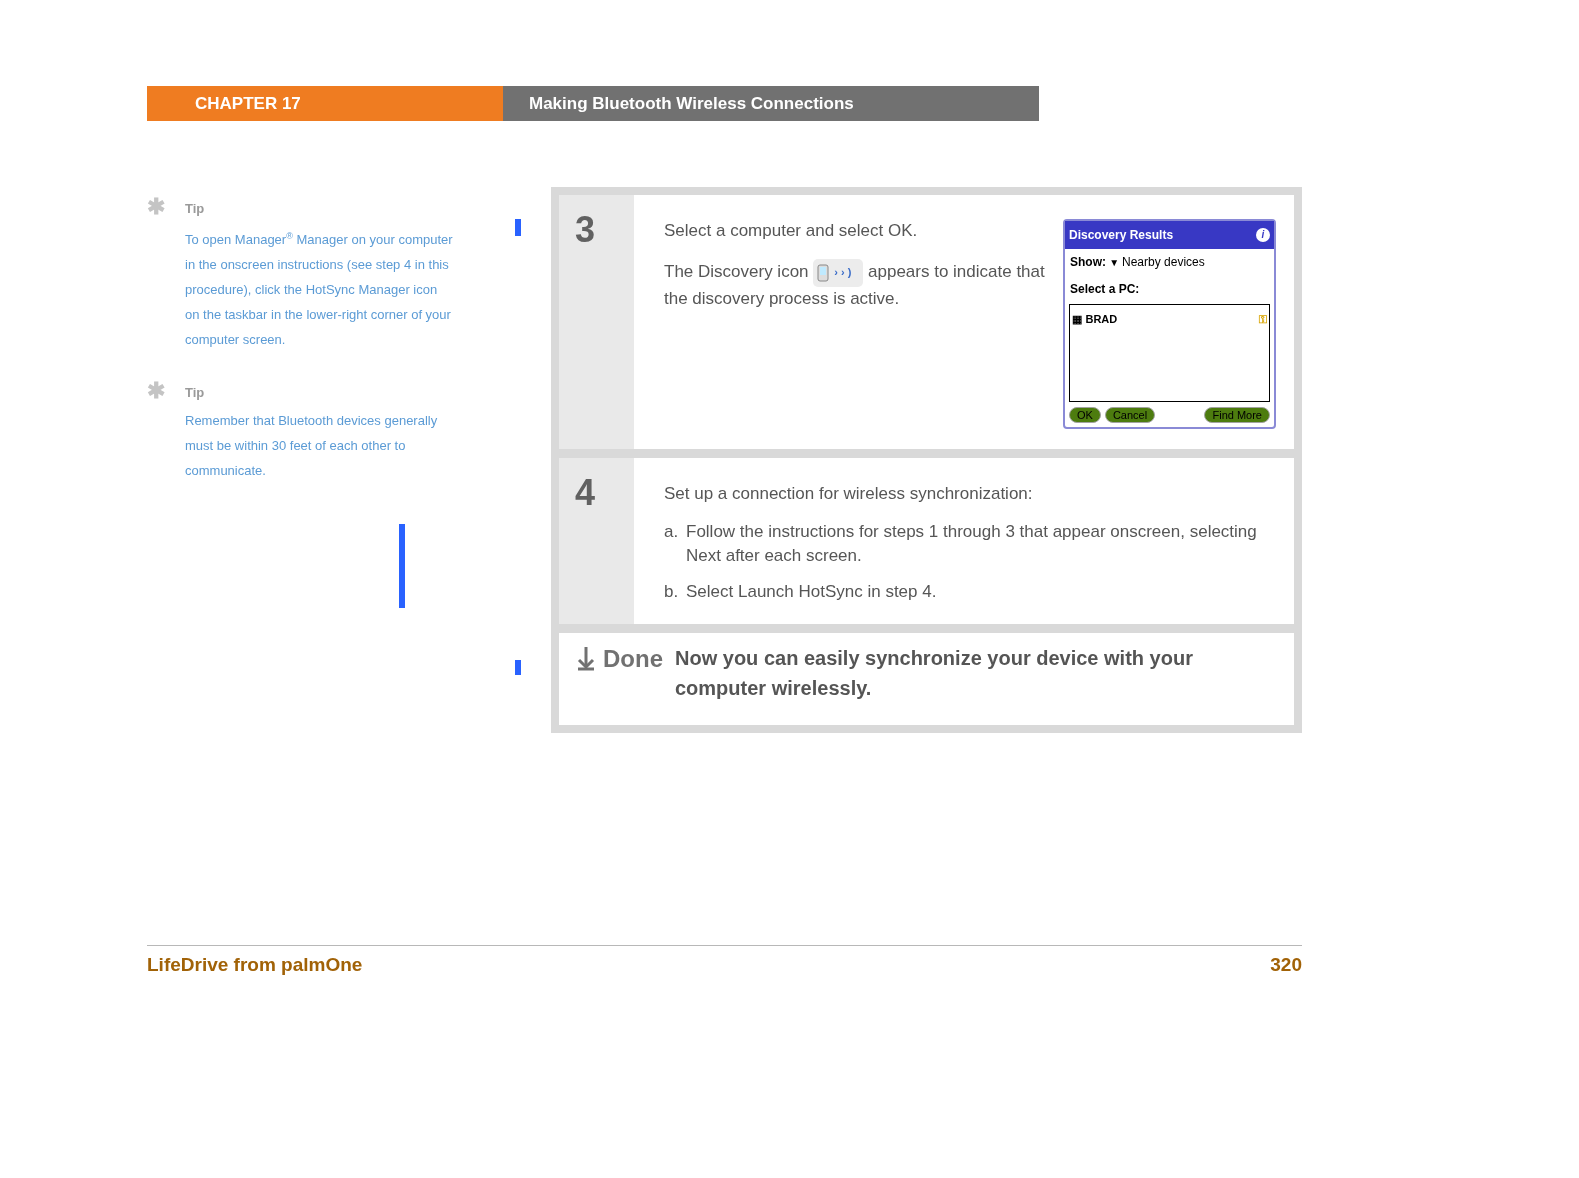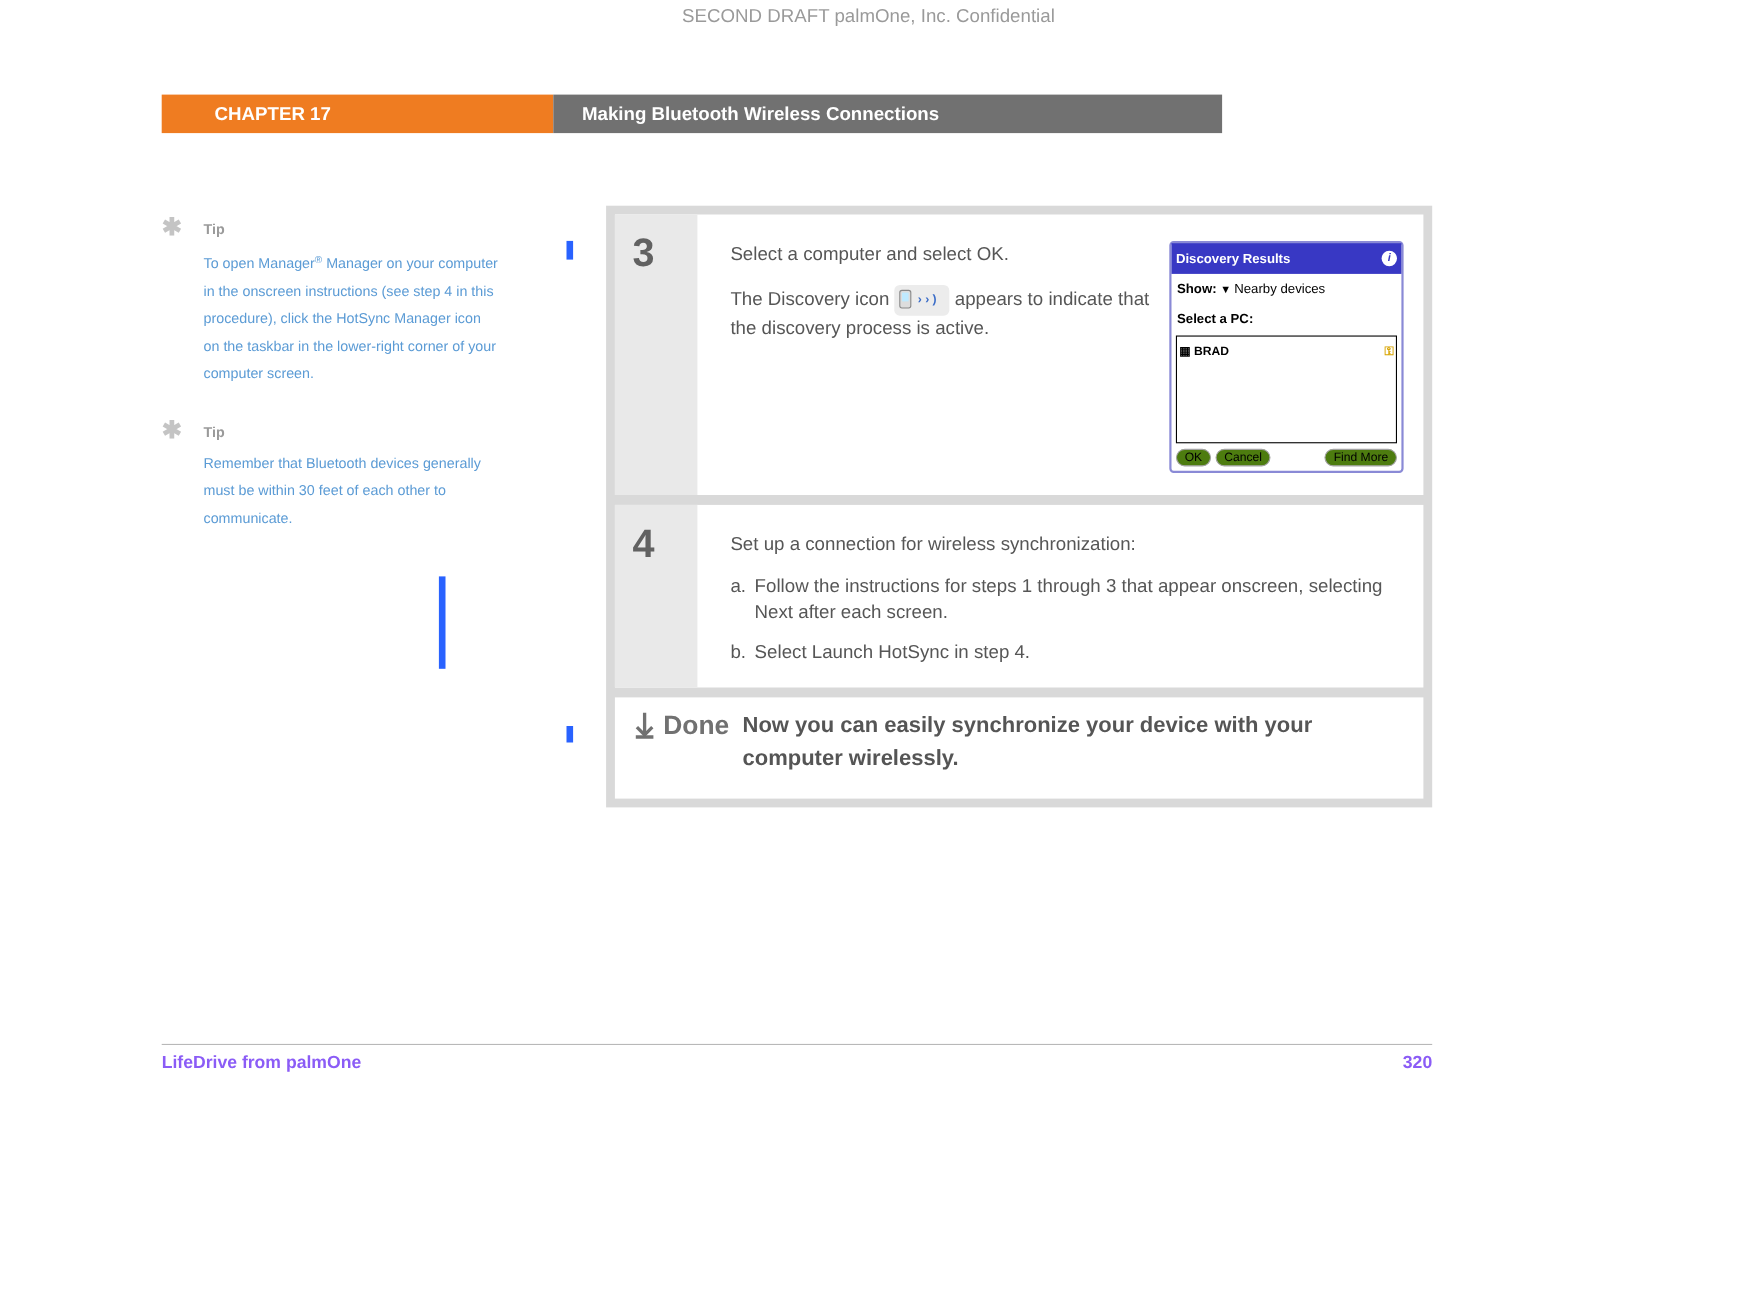--- a/index.html
+++ b/index.html
@@ -1,21 +1,21 @@
 <!DOCTYPE html>
 <html><head>
 <meta charset="utf-8">
 <style>
   html,body{margin:0;padding:0;background:#fff;font-family:Arial,Helvetica,sans-serif;color:#5a5a5a}
   .page{width:1579px;height:1178px;position:relative;margin:0 auto}
   .confidential{position:absolute;top:5px;left:0;right:0;text-align:center;font-size:17px;color:#9a9a9a}
   .hdr{position:absolute;top:86px;left:0;right:0;height:35px;display:flex}
   .hdr-pre{width:147px;background:#fff}
   .hdr-orange{width:356px;background:#ef7c21;color:#fff;font-weight:700;font-size:17px;display:flex;align-items:center;padding-left:48px;box-sizing:border-box}
-  .hdr-gray{width:608px;background:#717171;color:#fff;font-weight:700;font-size:17px;display:flex;align-items:center;padding-left:26px;box-sizing:border-box}
+  .hdr-gray{width:536px;background:#717171;color:#fff;font-weight:700;font-size:17px;display:flex;align-items:center;padding-left:26px;box-sizing:border-box}
   .sidebar{position:absolute;left:147px;top:196px;width:306px}
   .tip{margin-bottom:28px;display:flex}
   .tip-star{width:38px;color:#c4c4c4;font-size:22px;line-height:22px;font-weight:700}
   .tip-body{flex:1;font-size:13px;line-height:25px;color:#888}
   .tip-hdr{font-weight:700;color:#9a9a9a;margin-bottom:3px}
   .tip-body a{color:#5b9bd5;text-decoration:none}
   .main{position:absolute;left:551px;top:187px;width:751px;background:#d9d9d9;padding:8px;box-sizing:border-box}
   .edit1{position:absolute;left:515px;top:219px;width:6px;height:17px;background:#2962ff}
   .edit2{position:absolute;left:399px;top:524px;width:6px;height:84px;background:#2962ff}
   .edit3{position:absolute;left:515px;top:660px;width:6px;height:15px;background:#2962ff}
@@ -34,29 +34,28 @@
   .screen-item{display:flex;align-items:center;justify-content:space-between}
   .key-icon{display:inline-block;font-size:11px;color:#d8a400}
   .screen-btns{display:flex;justify-content:space-between;padding:3px 4px 4px 4px;gap:4px}
   .screen-btns span{border:1px solid #a3a3a3;border-radius:9px;padding:0 7px;font-size:11px;line-height:14px;background:#4d7c0f}
   .sub{display:flex;margin-bottom:12px}
   .sub-lbl{width:22px;flex-shrink:0}
   .done-step{background:#fff;display:flex;padding:7px 18px 22px 16px}
   .done-num{display:flex;align-items:flex-start;width:100px;color:#717171;font-weight:700;font-size:24px;gap:6px;padding-top:5px}
   .done-arrow{display:inline-block}
   .done-body{flex:1;font-size:20px;font-weight:700;color:#555;line-height:30px;padding-top:3px}
-  .footer{position:absolute;left:147px;right:0;width:1155px;bottom:202px;border-top:1px solid #b8b8b8;padding-top:8px;display:flex;justify-content:space-between;font-weight:700;color:#8b5cf6;font-size:16px}
+  .footer{position:absolute;left:147px;right:0;width:1155px;bottom:202px;border-top:1px solid #b8b8b8;padding-top:8px;display:flex;justify-content:space-between;font-weight:700;color:#a16207;font-size:19px}
   .sup{font-size:.7em;vertical-align:super}
 </style>
 </head>
 <body>
 
 <div class="page">
 
-  <div class="confidential">SECOND DRAFT palmOne, Inc.  Confidential</div>
 
   <div class="hdr">
     <div class="hdr-pre"></div>
     <div class="hdr-orange">CHAPTER 17</div>
     <div class="hdr-gray">Making Bluetooth Wireless Connections</div>
   </div>
 
   <div class="edit1"></div>
   <div class="edit2"></div>
   <div class="edit3"></div>

